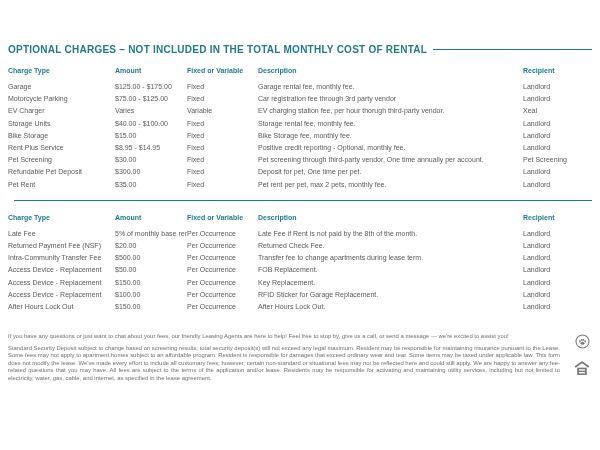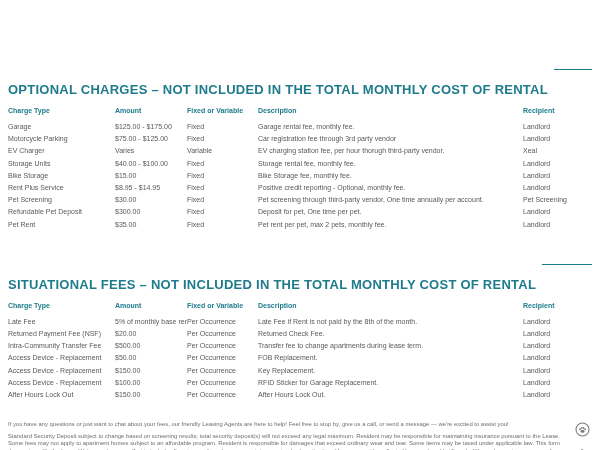--- a/index.html
+++ b/index.html
@@ -8,22 +8,22 @@
     width:600px;height:450px;
     background:#fff;
     overflow:hidden;
     font-family:"Liberation Sans", sans-serif;
     color:var(--text,#58595b);
     box-sizing:border-box;
     padding:45px 8px 0 8px;
   }
   .sec-head{display:flex;align-items:center;}
   .sec-title{
-    font-size:13px;font-weight:bold;letter-spacing:.25px;
-    color:var(--accent,#1e7b8c);white-space:nowrap;line-height:9px;margin-top:40px;
+    font-size:10px;font-weight:bold;letter-spacing:.25px;
+    color:var(--accent,#1e7b8c);white-space:nowrap;line-height:9px;
   }
   .sec-rule{flex:1;border-top:1px solid var(--accent,#1e7b8c);margin-left:6px;height:0;}
   .trow{
     display:grid;
     grid-template-columns:107px 72px 71px 265px 1fr;
     height:12.2px;align-items:center;
   }
   .thead{margin-top:13px;height:10px;align-items:start;}
   .tcell{
     font-size:7px;line-height:8px;white-space:nowrap;overflow:hidden;
@@ -127,21 +127,20 @@
           <div class="tcell">$35.00</div>
           <div class="tcell">Fixed</div>
           <div class="tcell">Pet rent per pet, max 2 pets, monthly fee.</div>
           <div class="tcell">Landlord</div>
         </div>
       </div>
   </section>
 
   <section class="sec2">
     <div class="sec-head">
-      <span class="sec-title">SITUATIONAL FEES – NOT INCLUDED IN THE TOTAL MONTHLY COST OF RENTAL</span>
       <span class="sec-rule"></span>
     </div>
     <div class="trow thead">
       <div class="tcell th">Charge Type</div>
       <div class="tcell th">Amount</div>
       <div class="tcell th">Fixed or Variable</div>
       <div class="tcell th">Description</div>
       <div class="tcell th">Recipient</div>
     </div>
     <div class="tbody">

